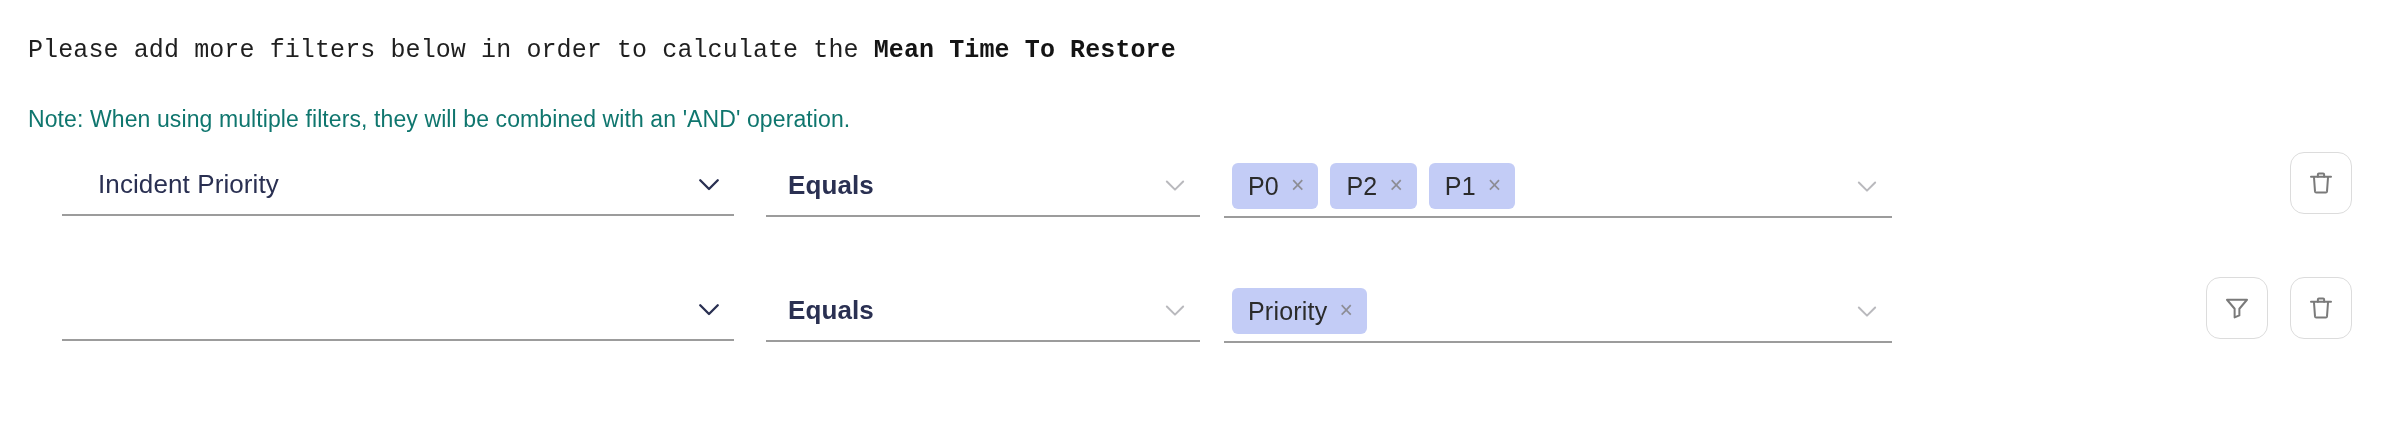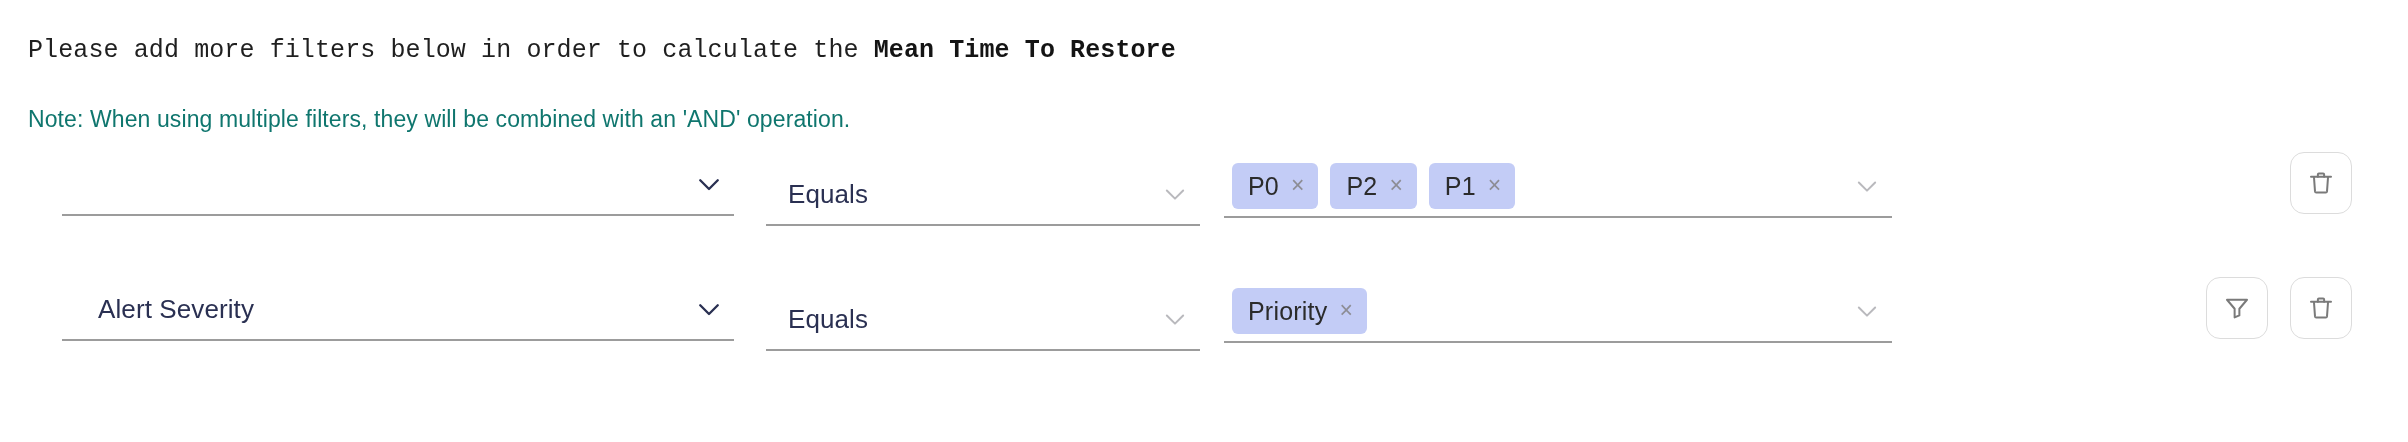--- a/index.html
+++ b/index.html
@@ -82,23 +82,24 @@
   .ctl-field .ctl-text {
     font-size: 26px;
     color: #2a3052;
     letter-spacing: 0.1px;
     white-space: nowrap;
   }
 
   
   .ctl-operator {
     left: 766px;
-    top: 10px;
+    top: 1px;
     width: 434px;
     padding: 0 8px 0 22px;
+    font-weight: bold;
   }
   .ctl-operator .ctl-text {
     font-size: 26px;
     color: #2a3052;
     letter-spacing: 0.1px;
     white-space: nowrap;
   }
 
   
   .ctl-values {
@@ -181,20 +182,21 @@
 
   <div class="prompt-line"><span>Please add more filters below in order to calculate the </span><span class="strong">Mean Time To Restore</span></div>
 
   <div class="note-line">Note: When using multiple filters, they will be combined with an 'AND' operation.</div>
 
   <div class="filter-rows">
 
     <div class="filter-row">
 
       <div class="control ctl-field">
+        <span class="ctl-text">Incident Priority</span>
         <span class="chev">
           <svg width="30" height="30" viewBox="0 0 24 24" fill="none" stroke="#2a3052" stroke-width="1.9" stroke-linecap="round" stroke-linejoin="round">
             <polyline points="5,9 12,16 19,9"></polyline>
           </svg>
         </span>
       </div>
 
       <div class="control ctl-operator">
         <span class="ctl-text">Equals</span>
         <span class="chev">
@@ -234,21 +236,20 @@
             <path d="M6.4 7.6l.8 11.1a1 1 0 0 0 1 .9h7.6a1 1 0 0 0 1-.9l.8-11.1"></path>
           </svg>
         </div>
       </div>
 
     </div>
 
     <div class="filter-row">
 
       <div class="control ctl-field">
-        <span class="ctl-text">Alert Severity</span>
         <span class="chev">
           <svg width="30" height="30" viewBox="0 0 24 24" fill="none" stroke="#2a3052" stroke-width="1.9" stroke-linecap="round" stroke-linejoin="round">
             <polyline points="5,9 12,16 19,9"></polyline>
           </svg>
         </span>
       </div>
 
       <div class="control ctl-operator">
         <span class="ctl-text">Equals</span>
         <span class="chev">

